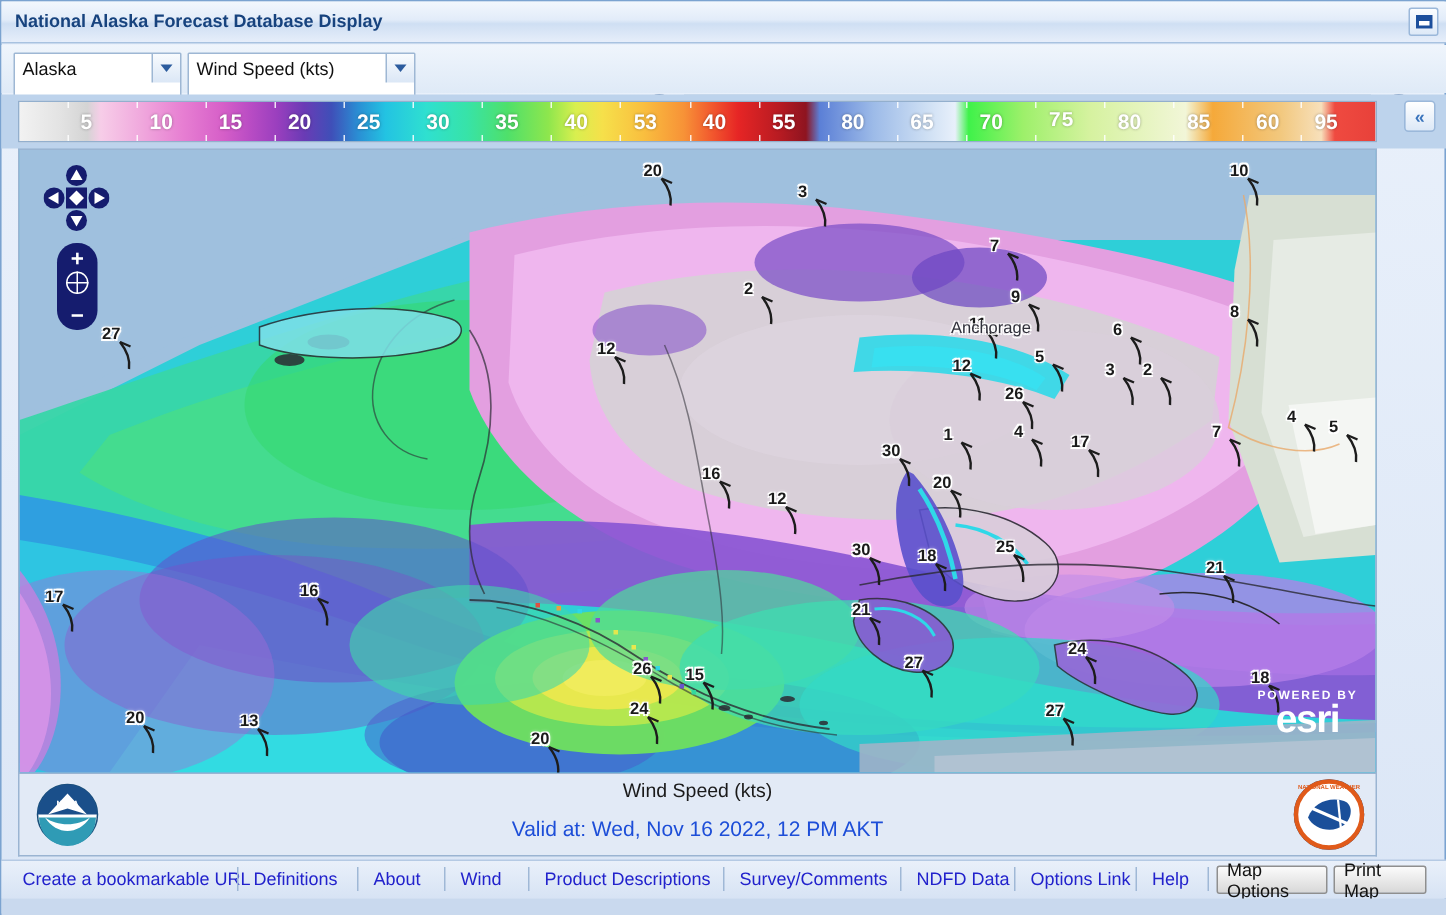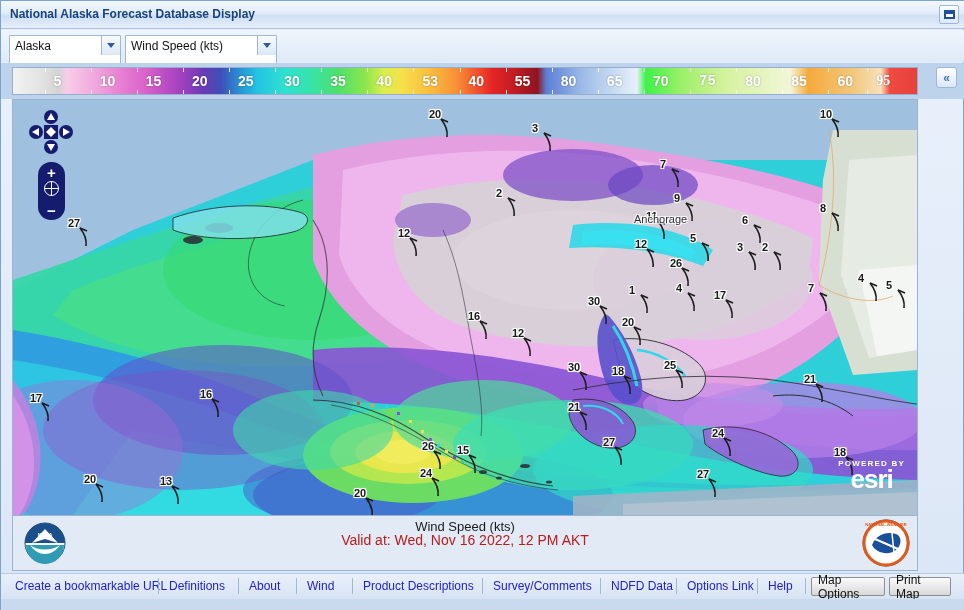--- a/index.html
+++ b/index.html
@@ -176,21 +176,21 @@
   .esri .pb{font-size:8px;font-weight:bold;letter-spacing:1.2px;}
   .esri .nm{font-size:26px;font-weight:bold;letter-spacing:-1px;line-height:.9;}
 
   
   .caption{
     position:absolute;left:11px;top:515px;width:906px;height:55px;
     border:1px solid #9ab4d2;border-top:none;box-sizing:border-box;
     background:#e2eaf6;
   }
   .caption .c1{position:absolute;left:0;top:3px;width:100%;text-align:center;font-size:13px;color:#1a1a1a;}
-  .caption .c2{position:absolute;left:0;top:16px;width:100%;text-align:center;font-size:14px;color:#b91c1c;}
+  .caption .c2{position:absolute;left:0;top:28px;width:100%;text-align:center;font-size:14px;color:#1d4ed8;}
   .caption .c3{position:absolute;left:0;top:39px;width:100%;text-align:center;font-size:11px;font-weight:bold;color:#1a1a1a;}
   .noaa{position:absolute;left:9px;top:5px;width:46px;height:44px;}
   .nws{position:absolute;right:7px;top:3px;width:48px;height:48px;}
 
   
   .footer{
     position:absolute;left:0;top:572px;width:964px;height:25px;
     background:linear-gradient(#e9f0fa,#d7e3f4);
     border-top:1px solid #b5cae4;
   }
@@ -348,21 +348,21 @@
           <div class="num" style="left: calc(46.4% - 10px);">53</div>
           <div class="num" style="left: calc(51.5% - 10px);">40</div>
           <div class="num" style="left: calc(56.6% - 10px);">55</div>
           <div class="num" style="left: calc(61.7% - 10px);">80</div>
           <div class="num" style="left: calc(66.8% - 10px);">65</div>
           <div class="num" style="left: calc(71.9% - 10px);">70</div>
           <div class="num" style="left: calc(77% - 10px); font-family: Liberation Mono, monospace;">75</div>
           <div class="num" style="left: calc(82.1% - 10px);">80</div>
           <div class="num" style="left: calc(87.2% - 10px);">85</div>
           <div class="num" style="left: calc(92.3% - 10px);">60</div>
-          <div class="num" style="left: calc(96.6% - 10px); font-family: Liberation Serif, serif;">95</div>
+          <div class="num" style="left: calc(96.6% - 10px);">95</div>
         </div>
     </div>
   </div>
   <div class="collapse">«</div>
 
   <div class="mapframe">
     <div class="mapcanvas">
       <svg width="904" height="415" viewBox="0 0 904 415" xmlns="http://www.w3.org/2000/svg">
         <defs>
           <linearGradient id="sea" x1="0" y1="0" x2="1" y2="1">

